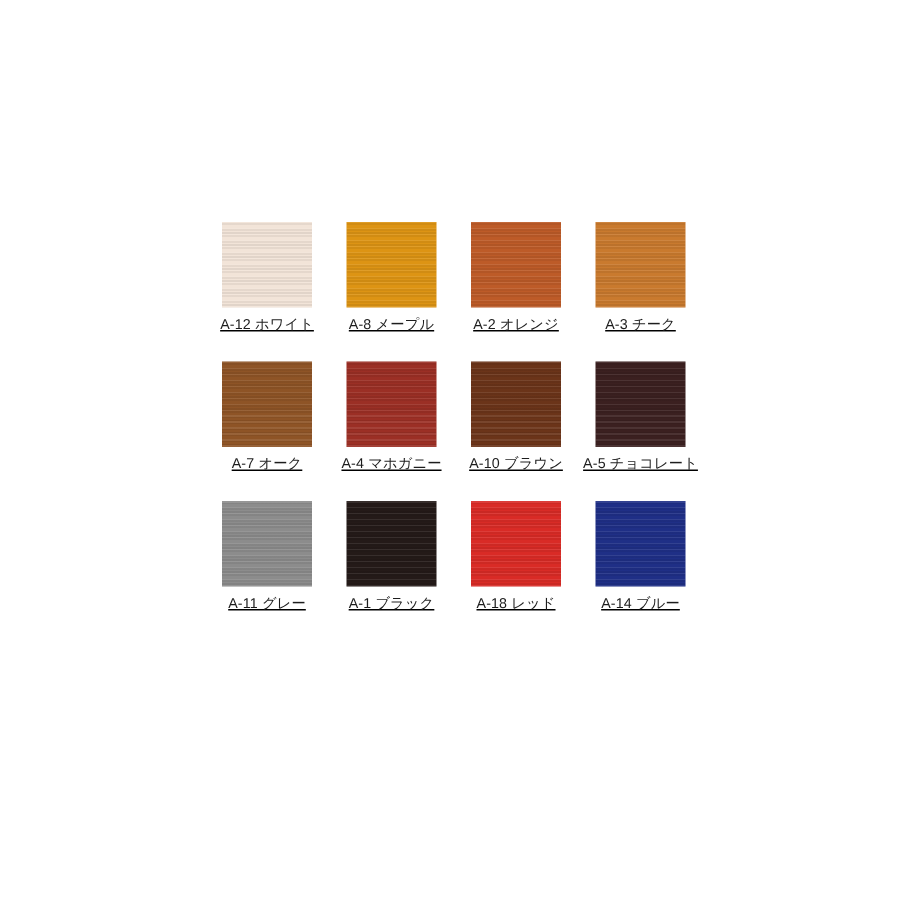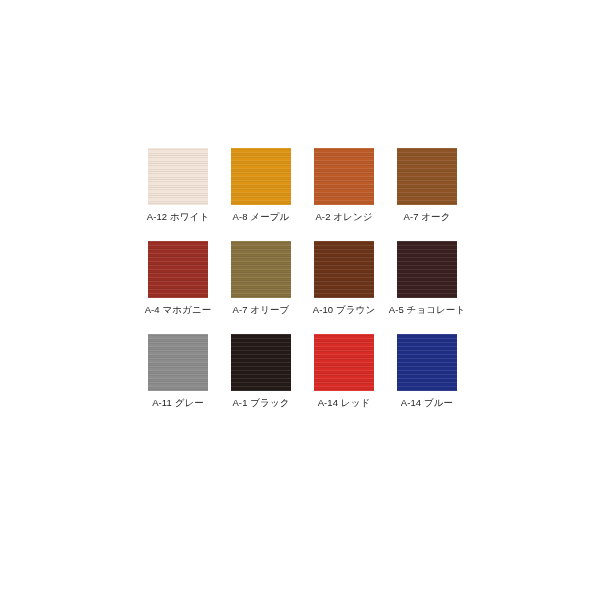--- a/index.html
+++ b/index.html
@@ -27,20 +27,21 @@
     display: grid;
     grid-template-columns: repeat(4, 62px);
     column-gap: 21px;
     row-gap: 18px;
   }
   .swatch-cell {
     width: 62px;
     display: flex;
     flex-direction: column;
     align-items: center;
+    text-decoration: underline;
   }
   .swatch-chip {
     width: 60px;
     height: 57px;
     position: relative;
     overflow: hidden;
   }
   
   .swatch-chip::after {
     content: "";
@@ -91,49 +92,49 @@
       </div>
       <div class="swatch-cell">
         <div class="swatch-chip" style="background-color: rgb(221, 148, 20);"></div>
         <div class="swatch-label">A-8 メープル</div>
       </div>
       <div class="swatch-cell">
         <div class="swatch-chip" style="background-color: rgb(189, 91, 40);"></div>
         <div class="swatch-label">A-2 オレンジ</div>
       </div>
       <div class="swatch-cell">
+        <div class="swatch-chip" style="background-color: rgb(201, 122, 46);"></div>
+        <div class="swatch-label">A-3 チーク</div>
+      </div>
+      <div class="swatch-cell">
         <div class="swatch-chip" style="background-color: rgb(142, 84, 38);"></div>
         <div class="swatch-label">A-7 オーク</div>
       </div>
       <div class="swatch-cell">
         <div class="swatch-chip" style="background-color: rgb(155, 47, 37);"></div>
         <div class="swatch-label">A-4 マホガニー</div>
-      </div>
-      <div class="swatch-cell">
-        <div class="swatch-chip" style="background-color: rgb(135, 113, 63);"></div>
-        <div class="swatch-label">A-7 オリーブ</div>
       </div>
       <div class="swatch-cell">
         <div class="swatch-chip" style="background-color: rgb(107, 52, 25);"></div>
         <div class="swatch-label">A-10 ブラウン</div>
       </div>
       <div class="swatch-cell">
         <div class="swatch-chip" style="background-color: rgb(59, 32, 32);"></div>
         <div class="swatch-label">A-5 チョコレート</div>
       </div>
       <div class="swatch-cell">
         <div class="swatch-chip" style="background-color: rgb(140, 140, 140);"></div>
         <div class="swatch-label">A-11 グレー</div>
       </div>
       <div class="swatch-cell">
         <div class="swatch-chip" style="background-color: rgb(36, 26, 24);"></div>
         <div class="swatch-label">A-1 ブラック</div>
       </div>
       <div class="swatch-cell">
         <div class="swatch-chip" style="background-color: rgb(217, 43, 38);"></div>
-        <div class="swatch-label">A-14 レッド</div>
+        <div class="swatch-label">A-18 レッド</div>
       </div>
       <div class="swatch-cell">
         <div class="swatch-chip" style="background-color: rgb(31, 47, 134);"></div>
         <div class="swatch-label">A-14 ブルー</div>
       </div>
     </div>
 </div>
 
 </body></html>

